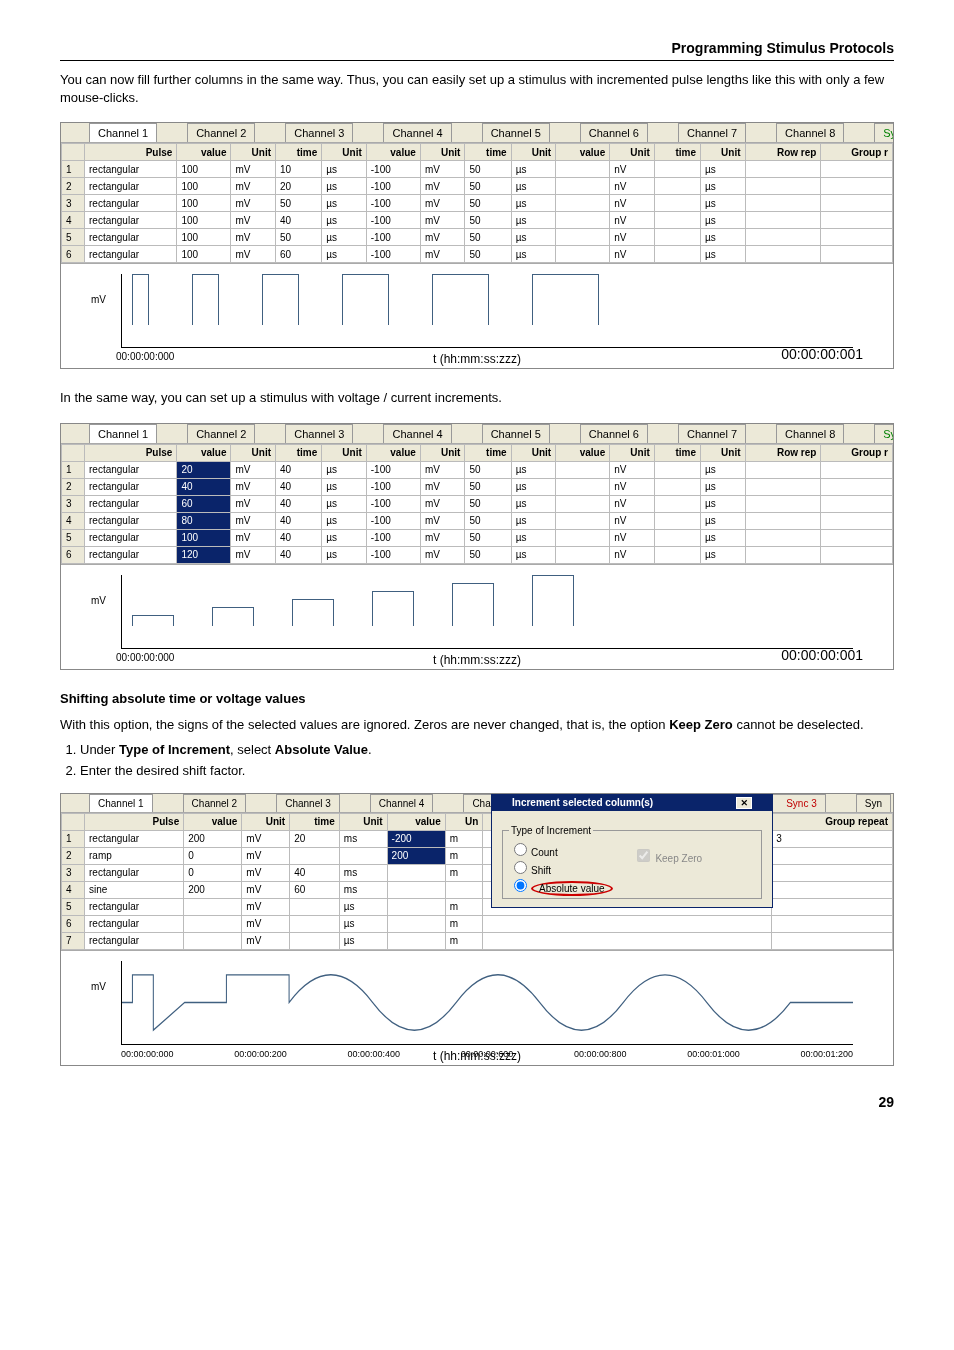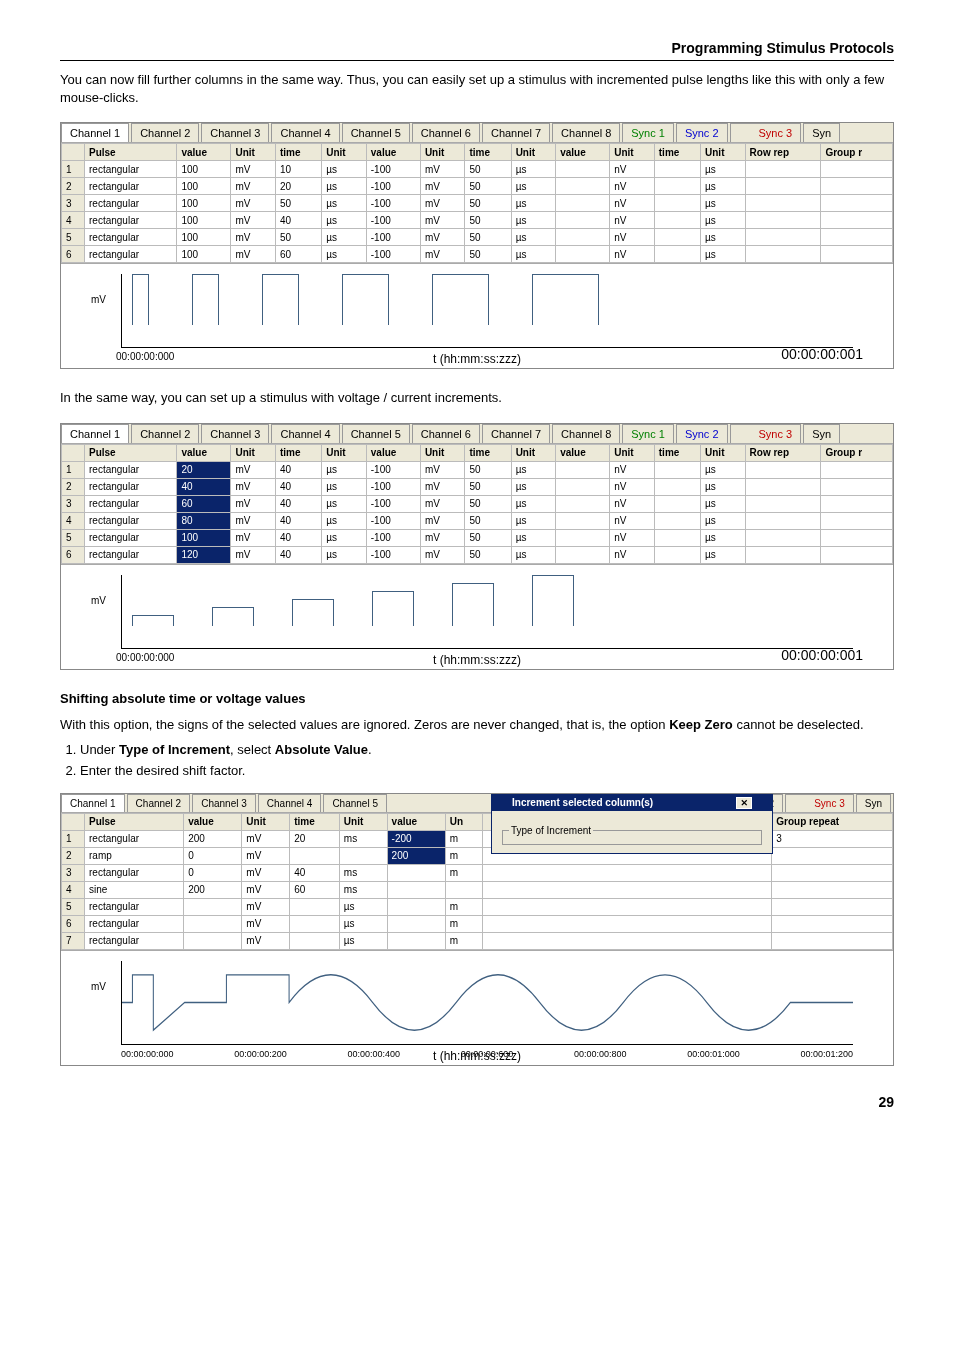--- a/index.html
+++ b/index.html
@@ -41,20 +41,21 @@
     background: #ece9d8;
     border-bottom: 1px solid #aaa;
   }
   .tab {
     padding: 3px 8px;
     border: 1px solid #999;
     border-bottom: none;
     background: #ece9d8;
     margin-right: 2px;
     white-space: nowrap;
+    margin-left: 28px;
   }
   .tab.active { background: #fff; font-weight: normal; }
   .tab.sync1 { color: #008000; }
   .tab.sync2 { color: #0000d0; }
   .tab.sync3 { color: #c00000; padding-left: 28px; }
 
   table.grid {
     border-collapse: collapse;
     width: 100%;
     background: #fff;
@@ -63,21 +64,21 @@
     border: 1px solid #bbb;
     padding: 1px 4px;
     text-align: left;
     font-size: 10px;
     white-space: nowrap;
     height: 14px;
   }
   table.grid th {
     background: #ece9d8;
     font-weight: bold;
-    text-align: left;
+    text-align: right;
   }
   .rowhdr { background: #ece9d8; text-align: center; width: 14px; }
   .sel { background: #0a246a; color: #fff; }
   .selhdr { background: #d6d2c2; }
 
   .chart-area {
     background: #fff;
     border-top: 1px solid #aaa;
     padding: 10px 20px 4px 20px;
     position: relative;
@@ -646,19 +647,30 @@
   </div>
 
   <div class="dialog" style="top:0;left:430px;">
     <div class="dialog-title">
       <span>Increment selected column(s)</span>
       <span class="closex">✕</span>
     </div>
     <div class="dialog-body">
       <fieldset>
         <legend>Type of Increment</legend>
+        <div style="display:flex;gap:20px">
+          <div>
+            <div><input type="radio" class="radio" style=""><span>Count</span></div>
+            <div><input type="radio" class="radio" style=""><span>Shift</span></div>
+            <div><input type="radio" class="radio" checked="" style=""><span class="highlight-oval">Absolute value</span></div>
+          </div>
+          <div style="padding-top:6px">
+            <input type="checkbox" checked="" disabled="" style="">
+            <span style="color:#888">Keep Zero</span>
+          </div>
+        </div>
       </fieldset>
     </div>
   </div>
 </div>
 </div>
 
 <div class="page-num">29</div>
 
 </body></html>

